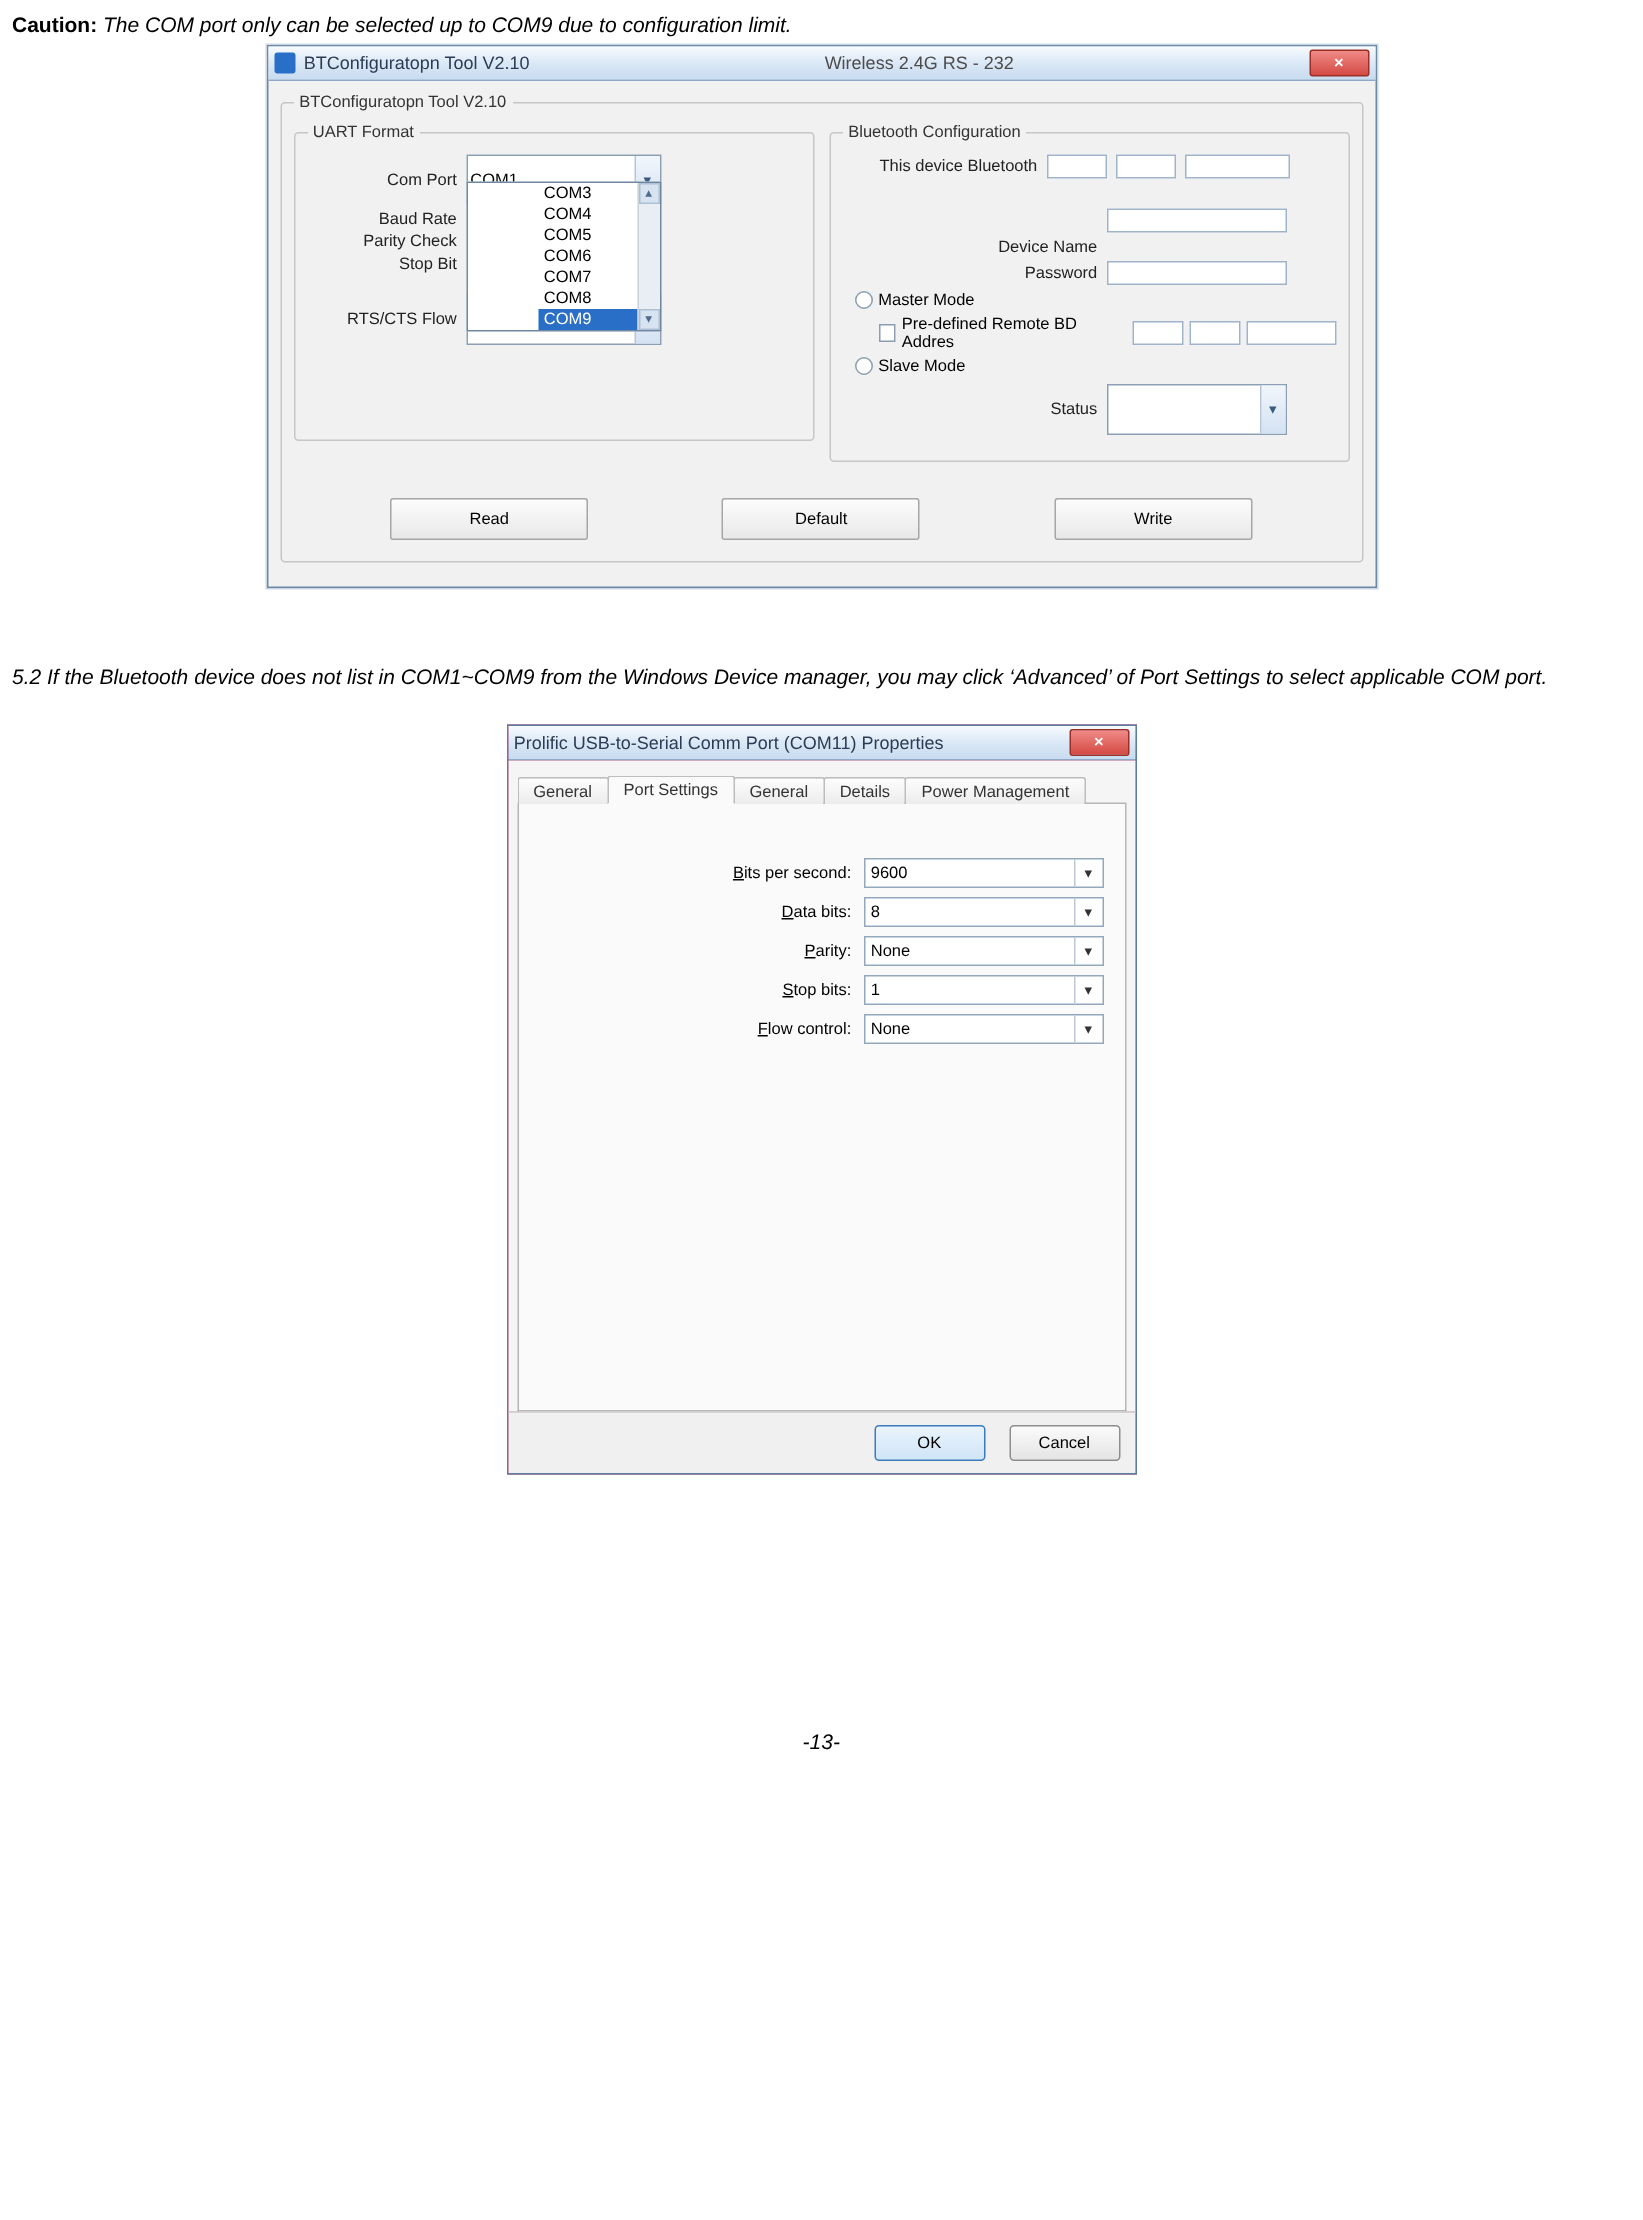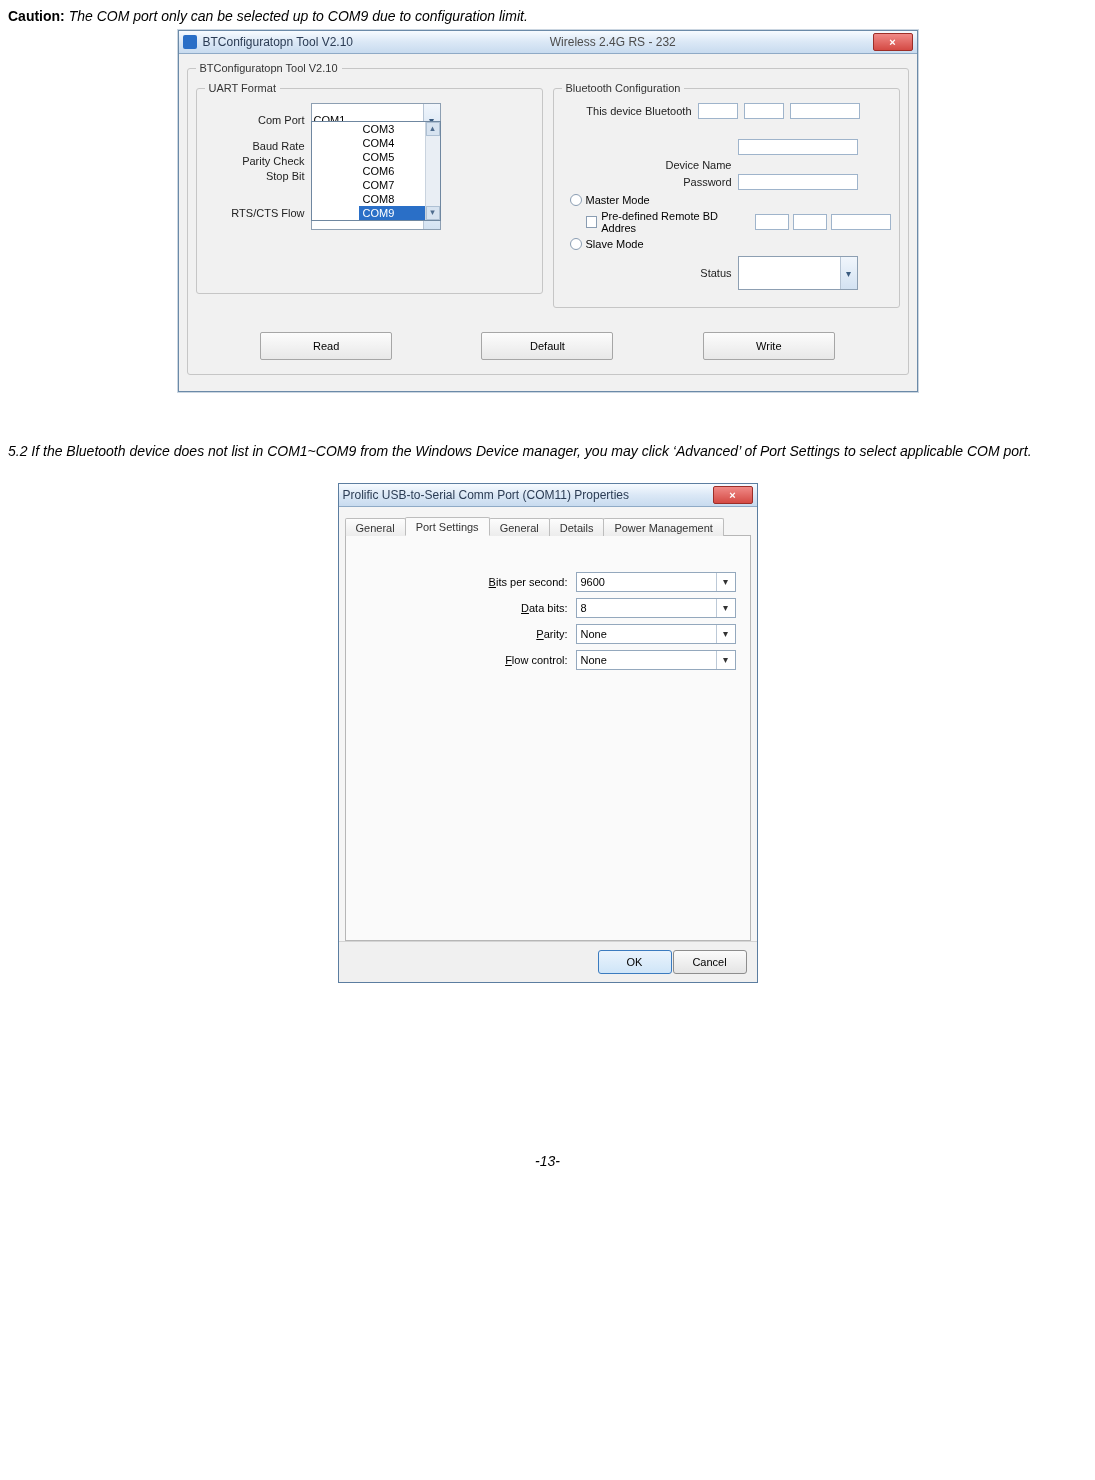--- a/index.html
+++ b/index.html
@@ -145,21 +145,21 @@
   }
   .red-ring {
     position:absolute;
     border:5px solid #d92020;
     border-radius:50%/50%;
     width:112px; height:52px;
     pointer-events:none;
   }
   .dlg-btns {
     background:#f0f0f0; border-top:1px solid #d4d4d4;
-    padding:8px 10px; display:flex; justify-content:flex-end; gap:1px;text-align:center;
+    padding:8px 10px; display:flex; justify-content:flex-end; gap:16px;text-align:center;
   }
   .okbtn {
     height:22px; width:72px;
     border:1px solid #3b7bbf; border-radius:3px;
     background:linear-gradient(to bottom,#eaf3fc,#cfe5f8);
     font-size:11px; display:flex;align-items:center;justify-content:center;
   }
   .cancelbtn {
     height:22px; width:72px;
     border:1px solid #8d8d8d; border-radius:3px;
@@ -329,20 +329,27 @@
         </div>
       </div>
       <div class="prop-row">
         <span class="plbl"><u>P</u>arity:</span>
         <div class="sel-box">
           <span>None</span>
           <span class="arrow"></span>
         </div>
       </div>
       <div class="prop-row">
+        <span class="plbl"><u>S</u>top bits:</span>
+        <div class="sel-box">
+          <span>1</span>
+          <span class="arrow"></span>
+        </div>
+      </div>
+      <div class="prop-row">
         <span class="plbl"><u>F</u>low control:</span>
         <div class="sel-box">
           <span>None</span>
           <span class="arrow"></span>
         </div>
       </div>
     </div>
   </div>
   <div class="dlg-btns">
     <div class="okbtn">

